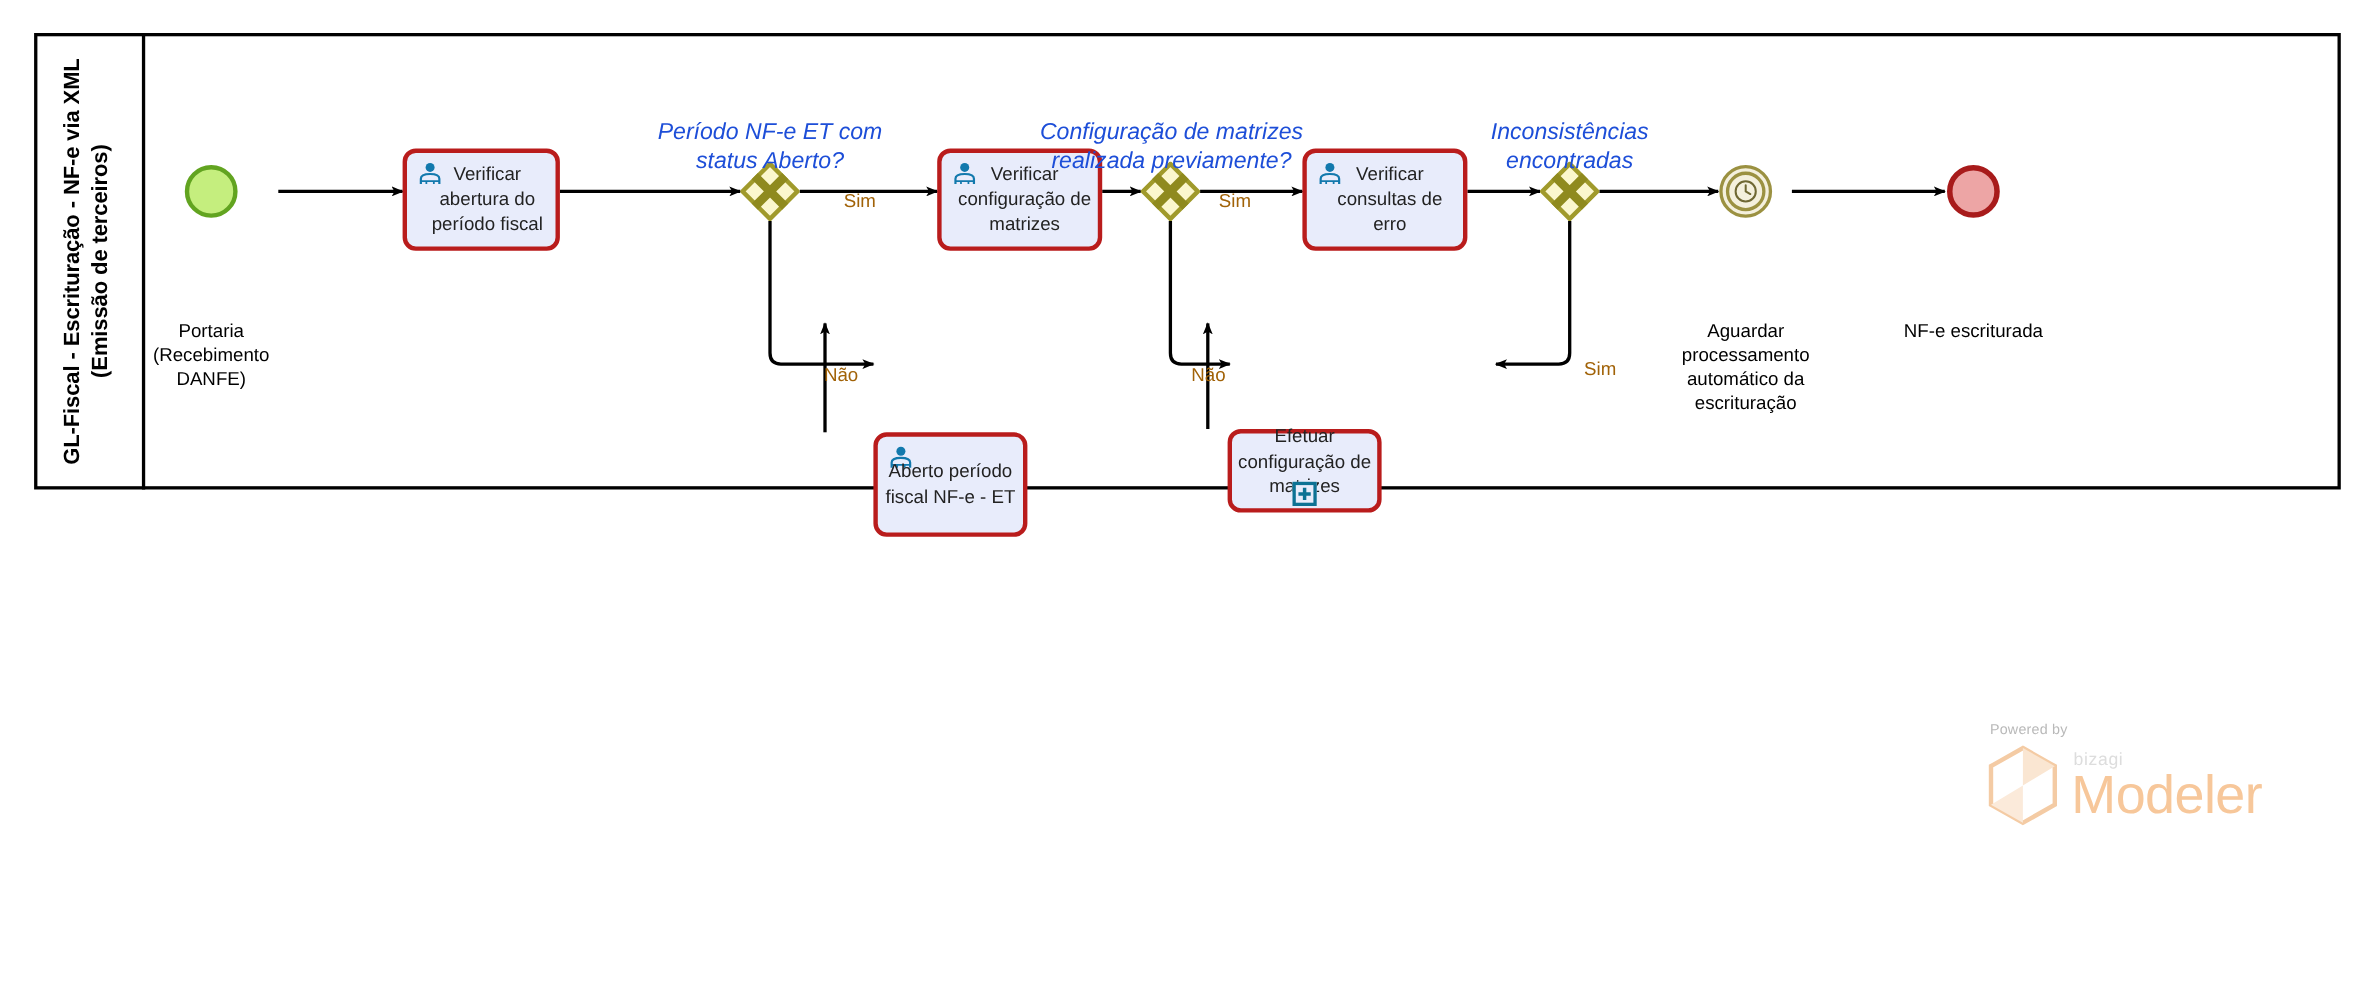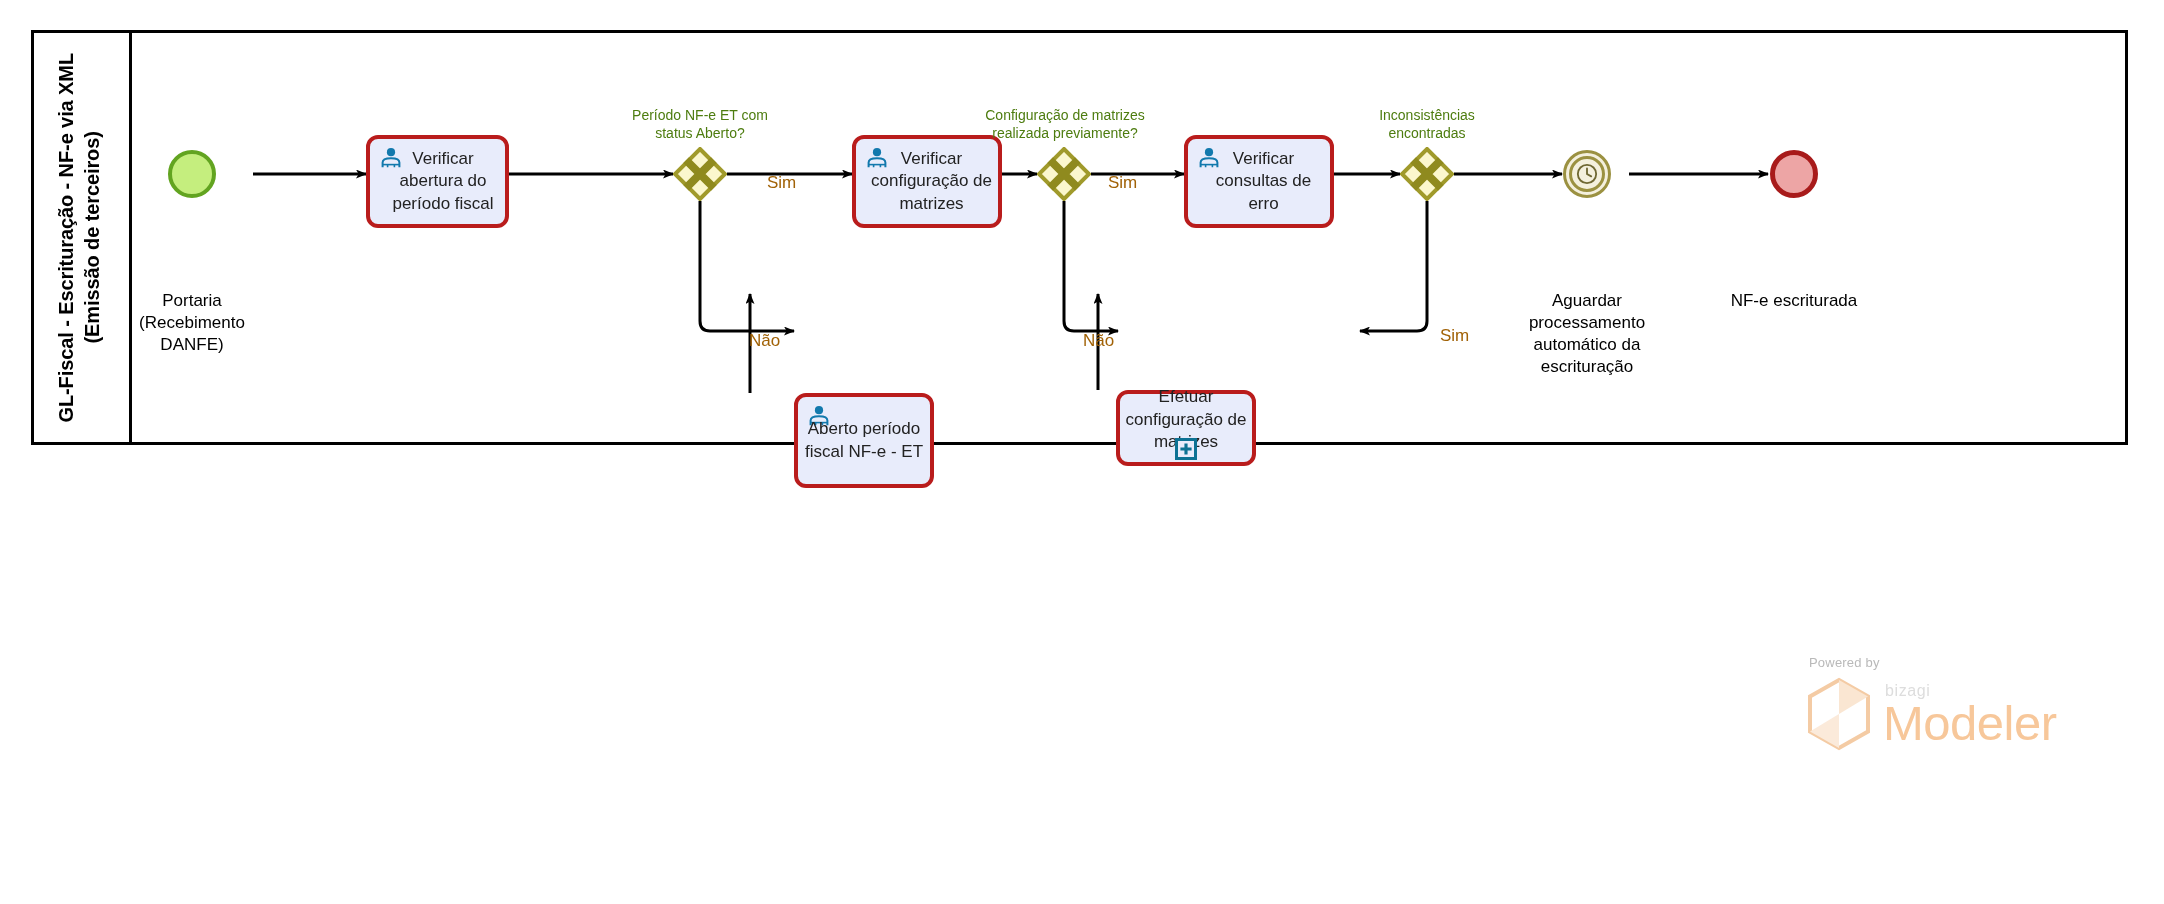--- a/index.html
+++ b/index.html
@@ -158,25 +158,26 @@
   }
 
   
   .gateway {
     position: absolute;
     width: 54px;
     height: 54px;
   }
   .gw-label {
     position: absolute;
-    font-size: 14px;
-    color: #4d7c0f;
+    font-size: 21px;
+    color: #1d4ed8;
     text-align: center;
     line-height: 1.3;
     white-space: pre-line;
+    font-style: italic;
   }
 
   
   .flow-label {
     position: absolute;
     font-size: 17px;
     color: #a16207;
     white-space: nowrap;
   }
 

